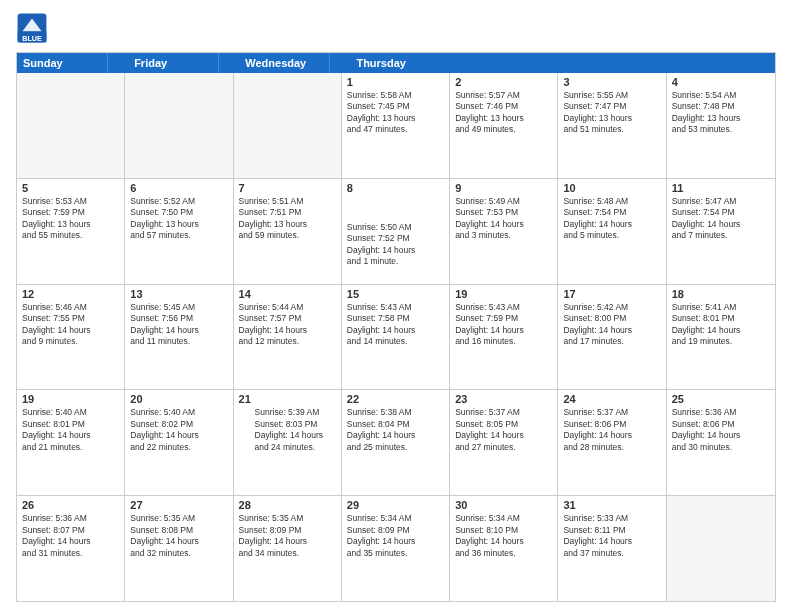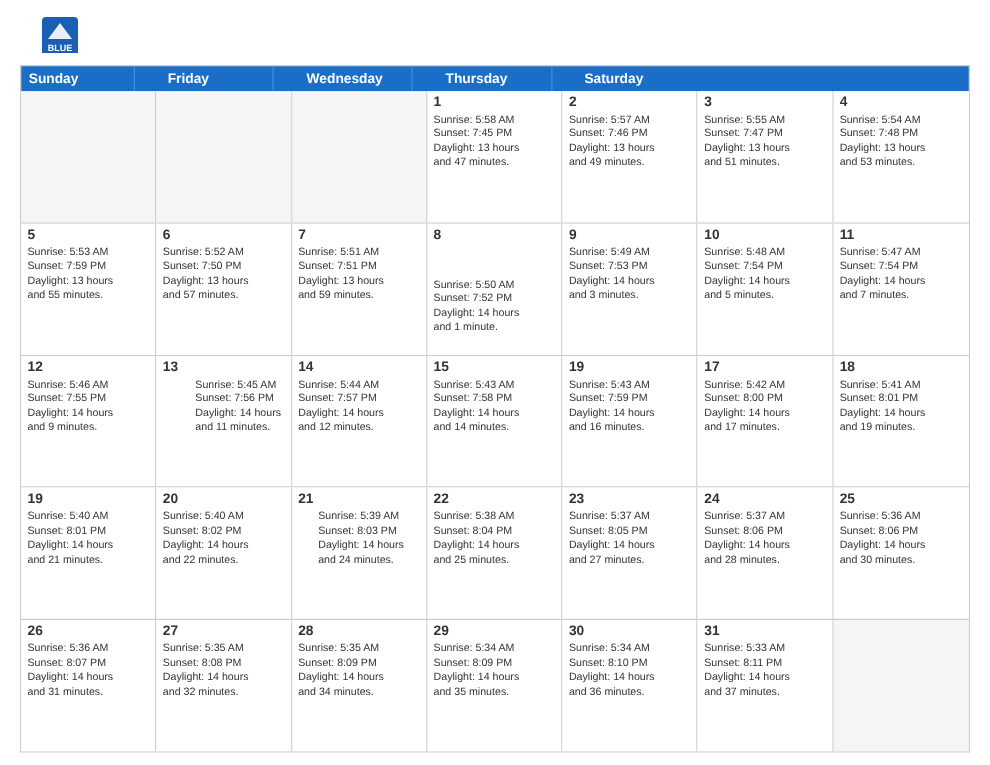--- a/index.html
+++ b/index.html
@@ -20,21 +20,20 @@
     .header {
       display: flex;
       justify-content: space-between;
       align-items: flex-start;
       margin-bottom: 8px;
     }
     .logo {
       display: flex;
       align-items: flex-start;
       gap: 4px;
-      margin-left: 16px;
     }
     .logo-text {
       display: flex;
       flex-direction: column;
       font-size: 13px;
       font-weight: bold;
       line-height: 1.2;
       color: #333;
     }
     .logo-text .general { color: #333; }
@@ -134,21 +133,20 @@
       <div class="location"></div>
     </div>
   </div>
 
   <div class="calendar">
     <div class="cal-header">
     <div class="cal-header-cell">Sunday</div>
         <div class="cal-header-cell">Friday</div>
         <div class="cal-header-cell">Wednesday</div>
         <div class="cal-header-cell">Thursday</div>
-        <div class="cal-header-cell">Saturday</div>
       </div>
     <div class="cal-body">
     <div class="cal-row">
           <div class="cal-cell empty"></div>
           <div class="cal-cell empty"></div>
           <div class="cal-cell empty"></div>
           <div class="cal-cell">
             <span class="day-number">1</span>
             <div class="cell-text" style="white-space: pre-line;">Sunrise: 5:58 AM
 Sunset: 7:45 PM
@@ -231,21 +229,21 @@
         <div class="cal-row">
           <div class="cal-cell">
             <span class="day-number">12</span>
             <div class="cell-text" style="white-space: pre-line;">Sunrise: 5:46 AM
 Sunset: 7:55 PM
 Daylight: 14 hours
 and 9 minutes.</div>
           </div>
           <div class="cal-cell">
             <span class="day-number">13</span>
-            <div class="cell-text" style="white-space: pre-line; margin-left: 26px;">Sunrise: 5:45 AM
+            <div class="cell-text" style="white-space: pre-line;">Sunrise: 5:45 AM
 Sunset: 7:56 PM
 Daylight: 14 hours
 and 11 minutes.</div>
           </div>
           <div class="cal-cell">
             <span class="day-number">14</span>
             <div class="cell-text" style="white-space: pre-line;">Sunrise: 5:44 AM
 Sunset: 7:57 PM
 Daylight: 14 hours
 and 12 minutes.</div>

